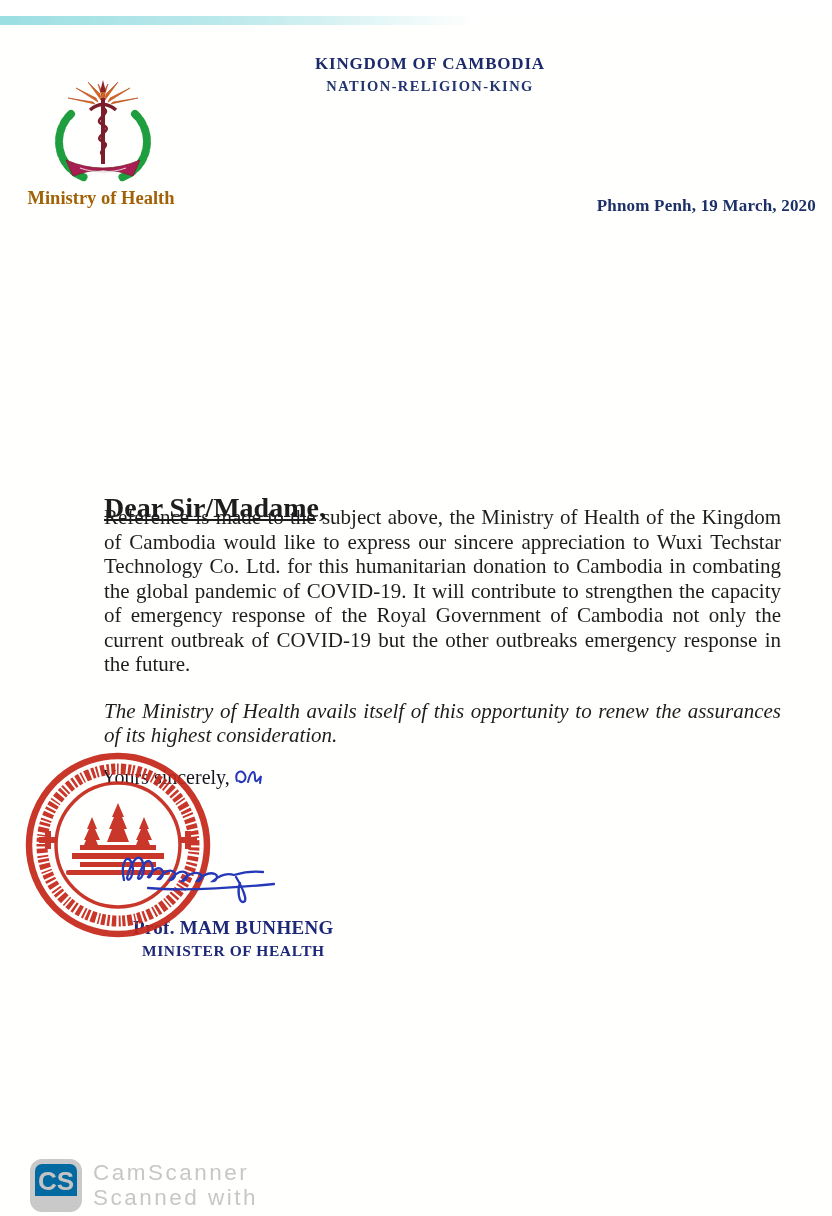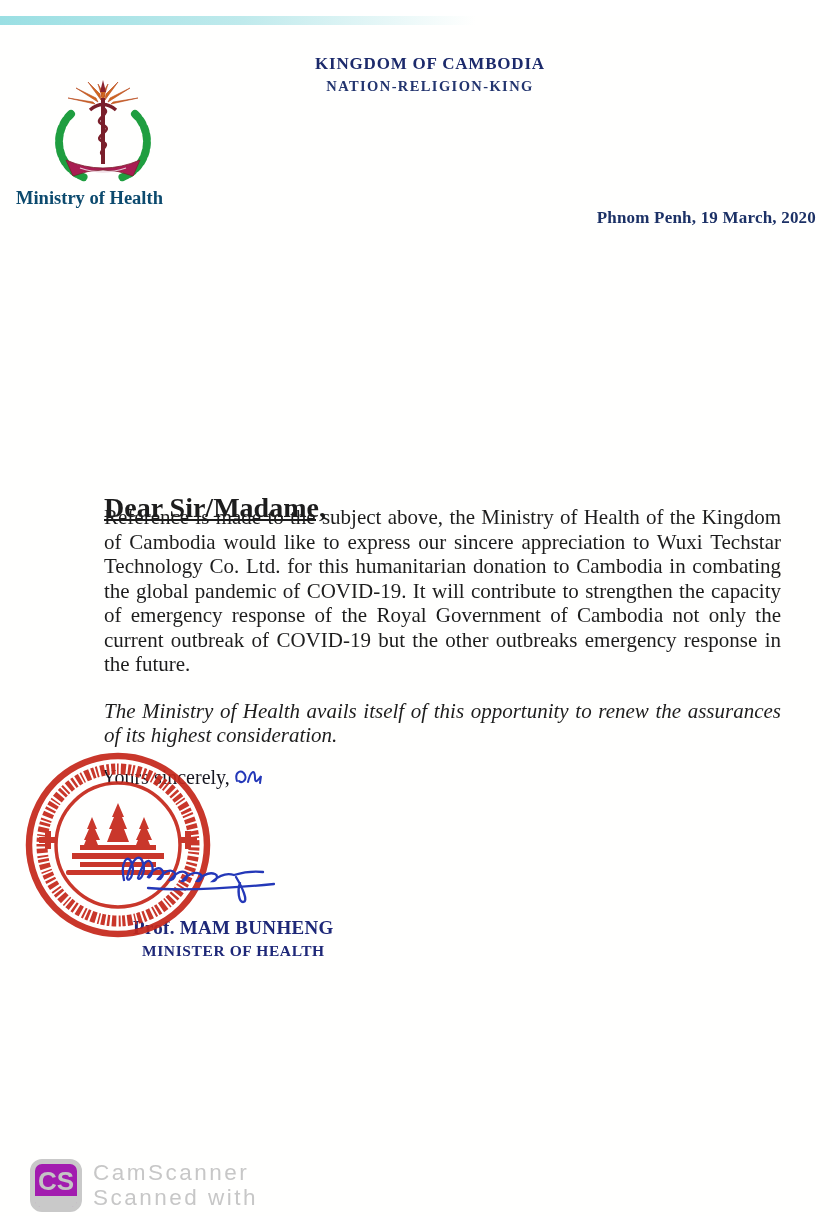--- a/index.html
+++ b/index.html
@@ -12,25 +12,25 @@
   .scan-artifact-top{
     position:absolute;top:0;left:0;width:540px;height:9px;
     background:linear-gradient(to right,#9adfe3 0%,#bfeaec 45%,rgba(255,255,255,0) 88%);
   }
   
   .header-center{position:absolute;top:38px;left:30px;width:800px;text-align:center;}
   .kingdom-line{font-size:17px;font-weight:bold;color:#1c2a6b;letter-spacing:.8px;}
   .motto-line{font-size:14.5px;font-weight:bold;color:#23356f;letter-spacing:1.4px;margin-top:4px;}
   .emblem-wrap{position:absolute;left:38px;top:58px;width:130px;height:114px;}
   .ministry-label{
-    position:absolute;left:16px;top:172px;width:170px;text-align:left;
-    font-size:18.5px;font-weight:bold;color:#0c4a6e;
+    position:absolute;left:16px;top:172px;width:170px;text-align:center;
+    font-size:18.5px;font-weight:bold;color:#a16207;
   }
   .dateline{
-    position:absolute;right:16px;top:192px;
+    position:absolute;right:16px;top:180px;
     font-size:17px;font-weight:bold;color:#1c3166;letter-spacing:.2px;
   }
   
   .recipient{position:absolute;left:104px;top:271px;font-size:20.5px;font-weight:bold;color:#121212;}
   .subject-row{position:absolute;left:104px;top:343px;width:662px;display:flex;}
   .subject-label{flex:none;width:101px;font-size:20px;font-weight:bold;}
   .subject-text{width:556px;font-size:19.5px;font-weight:bold;line-height:28px;text-align:justify;word-spacing:1.5px;}
   .salutation{position:absolute;left:104px;top:476px;font-size:28px;font-weight:bold;text-decoration:underline;}
   .body-text{position:absolute;left:104px;top:489px;width:677px;font-size:21px;line-height:24.5px;text-align:justify;}
   .body-text p{margin:0;}
@@ -38,21 +38,21 @@
   .closing{position:absolute;left:102px;top:750px;font-size:20px;color:#15151f;z-index:2;white-space:nowrap;}
   .pen-mark{display:inline-block;vertical-align:-4px;margin-left:2px;}
   
   .stamp{position:absolute;left:20px;top:731px;width:196px;height:196px;z-index:5;opacity:.93;}
   .signature{position:absolute;left:118px;top:828px;width:170px;height:64px;z-index:6;}
   .signer-name{position:absolute;left:133px;top:901px;font-size:19px;font-weight:bold;color:#1e2878;letter-spacing:.3px;z-index:4;}
   .signer-title{position:absolute;left:142px;top:926px;font-size:15.5px;font-weight:bold;color:#1e2878;letter-spacing:.6px;z-index:4;}
   
   .cs-box{
     position:absolute;left:30px;top:1143px;width:52px;height:53px;box-sizing:border-box;
-    border:5px solid #c9c9c9;border-radius:12px;background:#a21caf;
+    border:5px solid #c9c9c9;border-radius:12px;background:#0369a1;
   }
   .cs-box-bottom{position:absolute;left:0;bottom:0;width:100%;height:11px;background:#c9c9c9;border-radius:0 0 5px 5px;}
   .cs-letters{
     position:absolute;top:2px;left:0;width:100%;text-align:center;
     font-family:"Liberation Sans",sans-serif;font-weight:bold;font-size:26px;color:#c4c4c4;
   }
   .footer-text{
     position:absolute;left:93px;top:1144px;
     font-family:"Liberation Sans",sans-serif;font-size:22.5px;line-height:25px;
     color:#c7c7c7;letter-spacing:2.5px;

